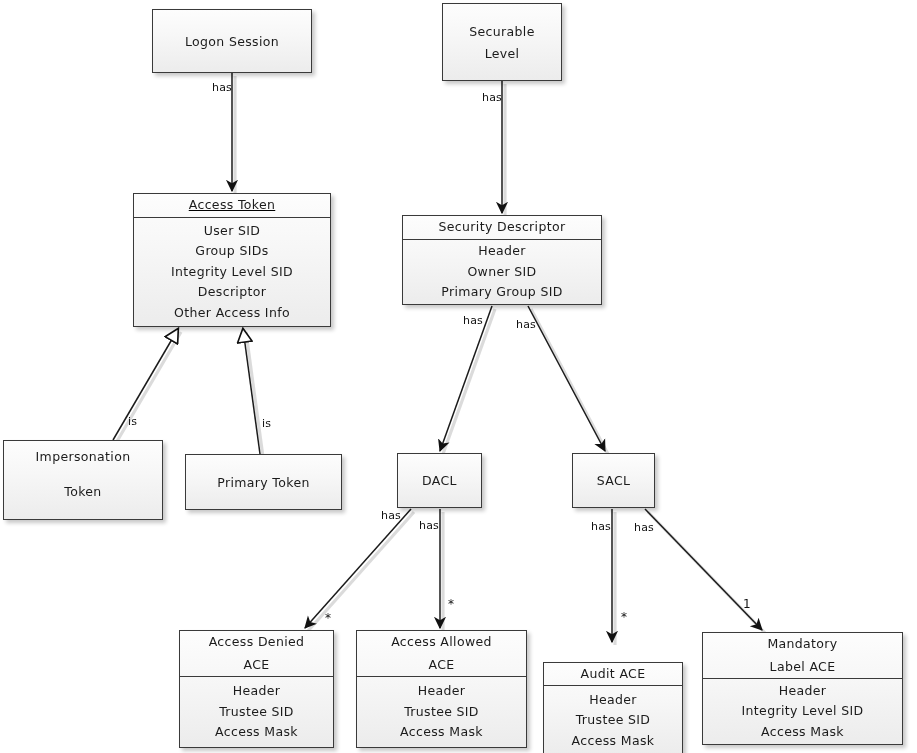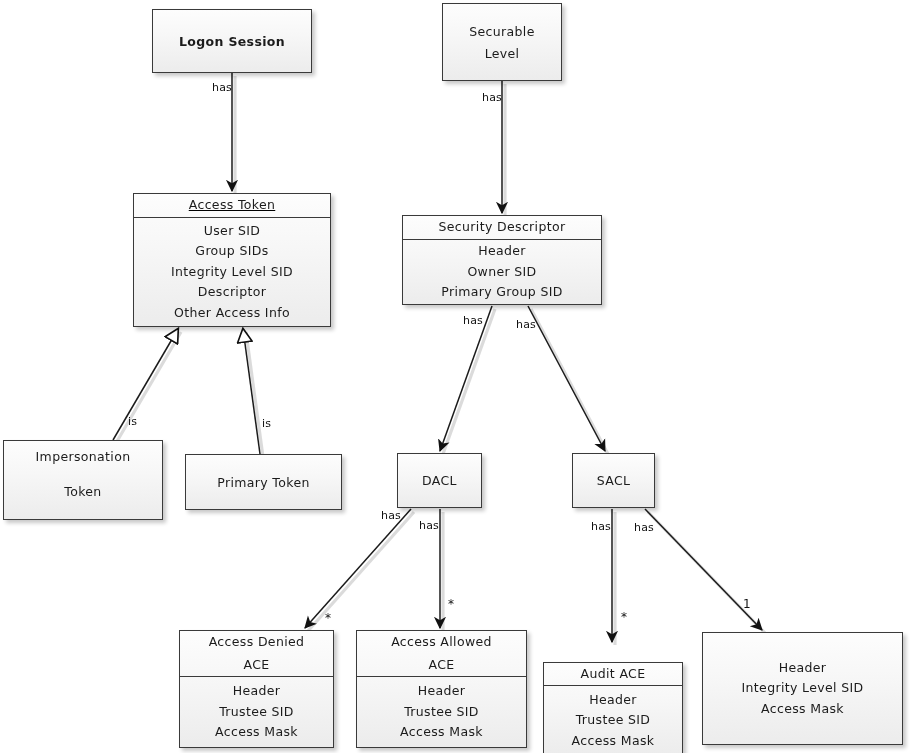--- a/index.html
+++ b/index.html
@@ -110,21 +110,21 @@
         <line x1="528" y1="306" x2="605" y2="451" stroke="#1b1b1b" stroke-width="1.5" marker-end="url(#arrow-filled)"></line>
         <line x1="411" y1="509" x2="305" y2="628" stroke="#1b1b1b" stroke-width="1.5" marker-end="url(#arrow-filled)"></line>
         <line x1="440" y1="509" x2="440" y2="628" stroke="#1b1b1b" stroke-width="1.5" marker-end="url(#arrow-filled)"></line>
         <line x1="612" y1="509" x2="612" y2="642" stroke="#1b1b1b" stroke-width="1.5" marker-end="url(#arrow-filled)"></line>
         <line x1="645" y1="509" x2="762" y2="630" stroke="#1b1b1b" stroke-width="1.5" marker-end="url(#arrow-filled)"></line>
       </g>
   </svg>
 
   <div id="nodes-layer">
       <div class="node" style="left: 152px; top: 9px; width: 160px; height: 64px;">
-        <div class="node-header" style="height: 64px; font-weight: bold;">
+        <div class="node-header" style="height: 64px;">
           <div class="node-line">Logon Session</div>
         </div>
       </div>
       <div class="node" style="left: 442px; top: 3px; width: 120px; height: 78px;">
         <div class="node-header" style="height: 78px;">
           <div class="node-line" style="margin: 5px 0px;">Securable</div>
           <div class="node-line" style="margin: 5px 0px;">Level</div>
         </div>
       </div>
       <div class="node" style="left: 133px; top: 193px; width: 198px; height: 134px;">
@@ -196,20 +196,24 @@
         <div class="node-header with-divider" style="height: 22px;">
           <div class="node-line">Audit ACE</div>
         </div>
         <div class="node-body">
           <div class="node-line" style="margin: 4px 0px;">Header</div>
           <div class="node-line" style="margin: 4px 0px;">Trustee SID</div>
           <div class="node-line" style="margin: 4px 0px;">Access Mask</div>
         </div>
       </div>
       <div class="node" style="left: 702px; top: 632px; width: 201px; height: 113px;">
+        <div class="node-header with-divider" style="height: 45px;">
+          <div class="node-line" style="margin: 5px 0px;">Mandatory</div>
+          <div class="node-line" style="margin: 5px 0px;">Label ACE</div>
+        </div>
         <div class="node-body">
           <div class="node-line" style="margin: 4px 0px;">Header</div>
           <div class="node-line" style="margin: 4px 0px;">Integrity Level SID</div>
           <div class="node-line" style="margin: 4px 0px;">Access Mask</div>
         </div>
       </div>
     </div>
   <div id="labels-layer">
       <div class="edge-label" style="left: 212px; top: 81px;">has</div>
       <div class="edge-label" style="left: 482px; top: 91px;">has</div>

